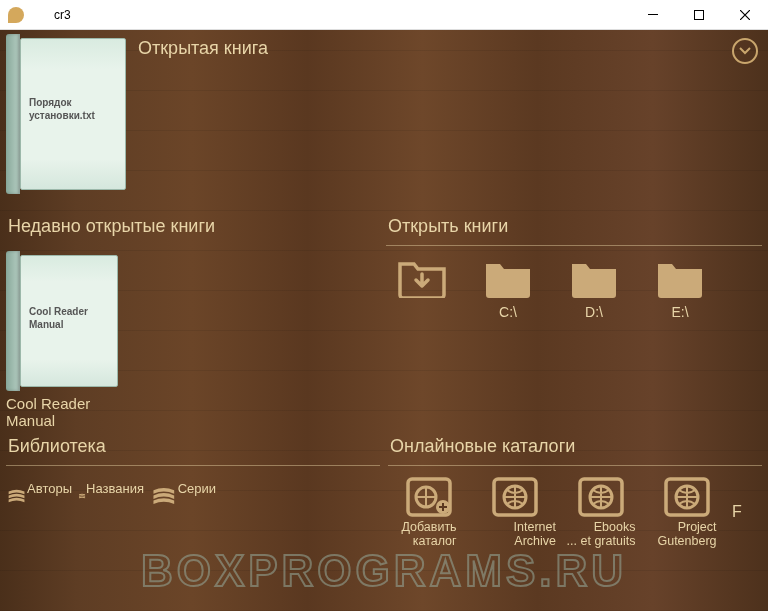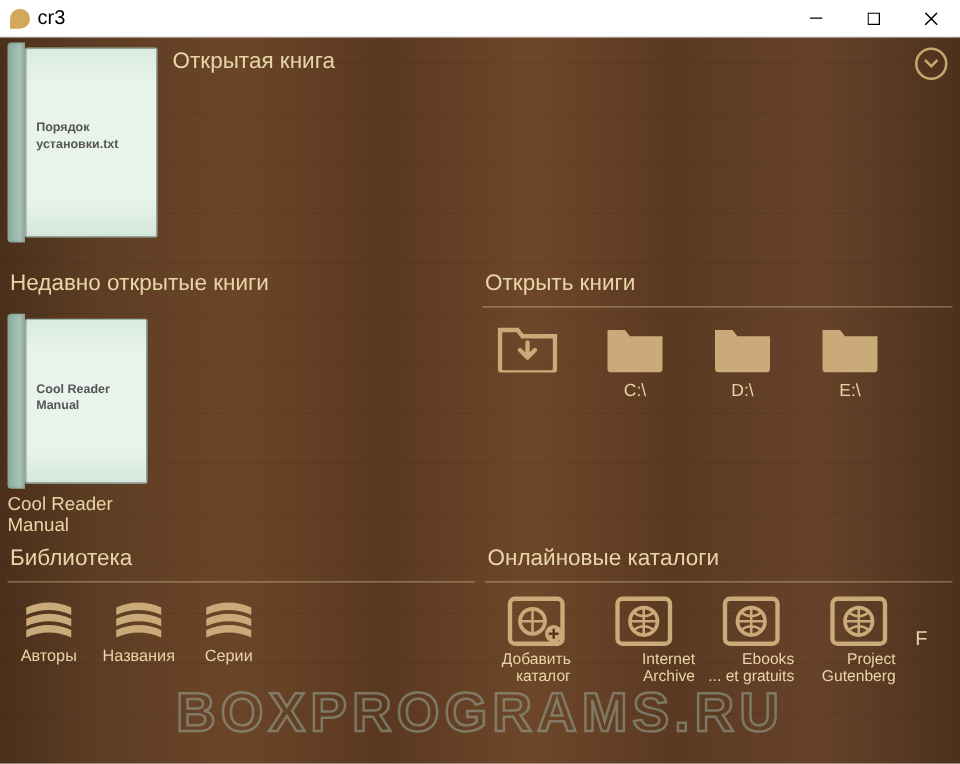--- a/index.html
+++ b/index.html
@@ -1,20 +1,20 @@
 <!DOCTYPE html>
 <html><head>
 <meta charset="utf-8">
 <style>
 * { margin:0; padding:0; box-sizing:border-box; font-family:Arial,sans-serif; }
 body { width:768px; height:611px; overflow:hidden; background:#fff; }
 
 .titlebar { height:30px; background:#fff; display:flex; align-items:center; padding:0 0 0 8px; border-bottom:1px solid #ddd; }
 .titlebar .app-icon { width:16px; height:16px; background:#d4a85c; border-radius:50% 50% 50% 0; margin-right:6px; }
-.titlebar .title { font-size:16px; color:#000; flex:1; }
+.titlebar .title { font-size:12px; color:#000; flex:1;margin-left:24px; }
 .titlebar .btn { width:46px; height:30px; display:flex; align-items:center; justify-content:center; font-size:11px; font-family:sans-serif; }
 
 .main { position:relative; width:768px; height:581px;
   background:
     repeating-linear-gradient(0deg, rgba(0,0,0,0.08) 0 1px, transparent 1px 40px),
     linear-gradient(90deg,#4a2f1a,#5e3d24 10%,#6b4528 25%,#5a3820 40%,#6e472a 55%,#5b3921 70%,#67422a 85%,#4d311c);
   padding:4px 6px; }
 
 .section-title { color:#e8d5a8; font-size:18px; font-weight:400; margin:4px 0 6px 2px; }
 
@@ -40,21 +40,21 @@
 .recent-item { width:130px; }
 .recent-item .caption { color:#e8d5a8; font-size:15px; margin-top:4px; text-align:left; }
 
 .drive-row { display:flex; gap:22px; padding:6px 0 0 4px; }
 .drive { display:flex; flex-direction:column; align-items:center; gap:6px; width:64px;}
 .drive svg { fill:#cbaa79; }
 .drive .lbl { color:#e8d5a8; font-size:14px; }
 
 .row3 { display:flex; gap:8px; margin-top:6px; }
 .lib-row { display:flex; gap:6px; padding-top:4px; }
-.lib-item { display:flex; flex-direction:column; align-items:center; width:66px; }
+.lib-item { display:flex; flex-direction:row; align-items:center; width:66px; }
 .lib-item .lbl { color:#e8d5a8; font-size:13px; text-align:center; margin-top:2px; line-height:1.15; min-height:30px;}
 .lib-item svg { fill:#cbaa79; }
 
 .cat-row { display:flex; gap:4px; padding-top:4px; overflow:hidden; }
 .cat-item { display:flex; flex-direction:column; align-items:center; width:82px; flex-shrink:0;}
 .cat-item .lbl { color:#e8d5a8; font-size:12.5px; text-align:right; margin-top:2px; line-height:1.15; }
 .cat-item svg { fill:#cbaa79; }
 .cat-edge { width:10px; flex-shrink:0; color:#e8d5a8; display:flex; align-items:center; justify-content:center;}
 
 .watermark { position:absolute; left:50%; bottom:15px; transform:translateX(-50%);

